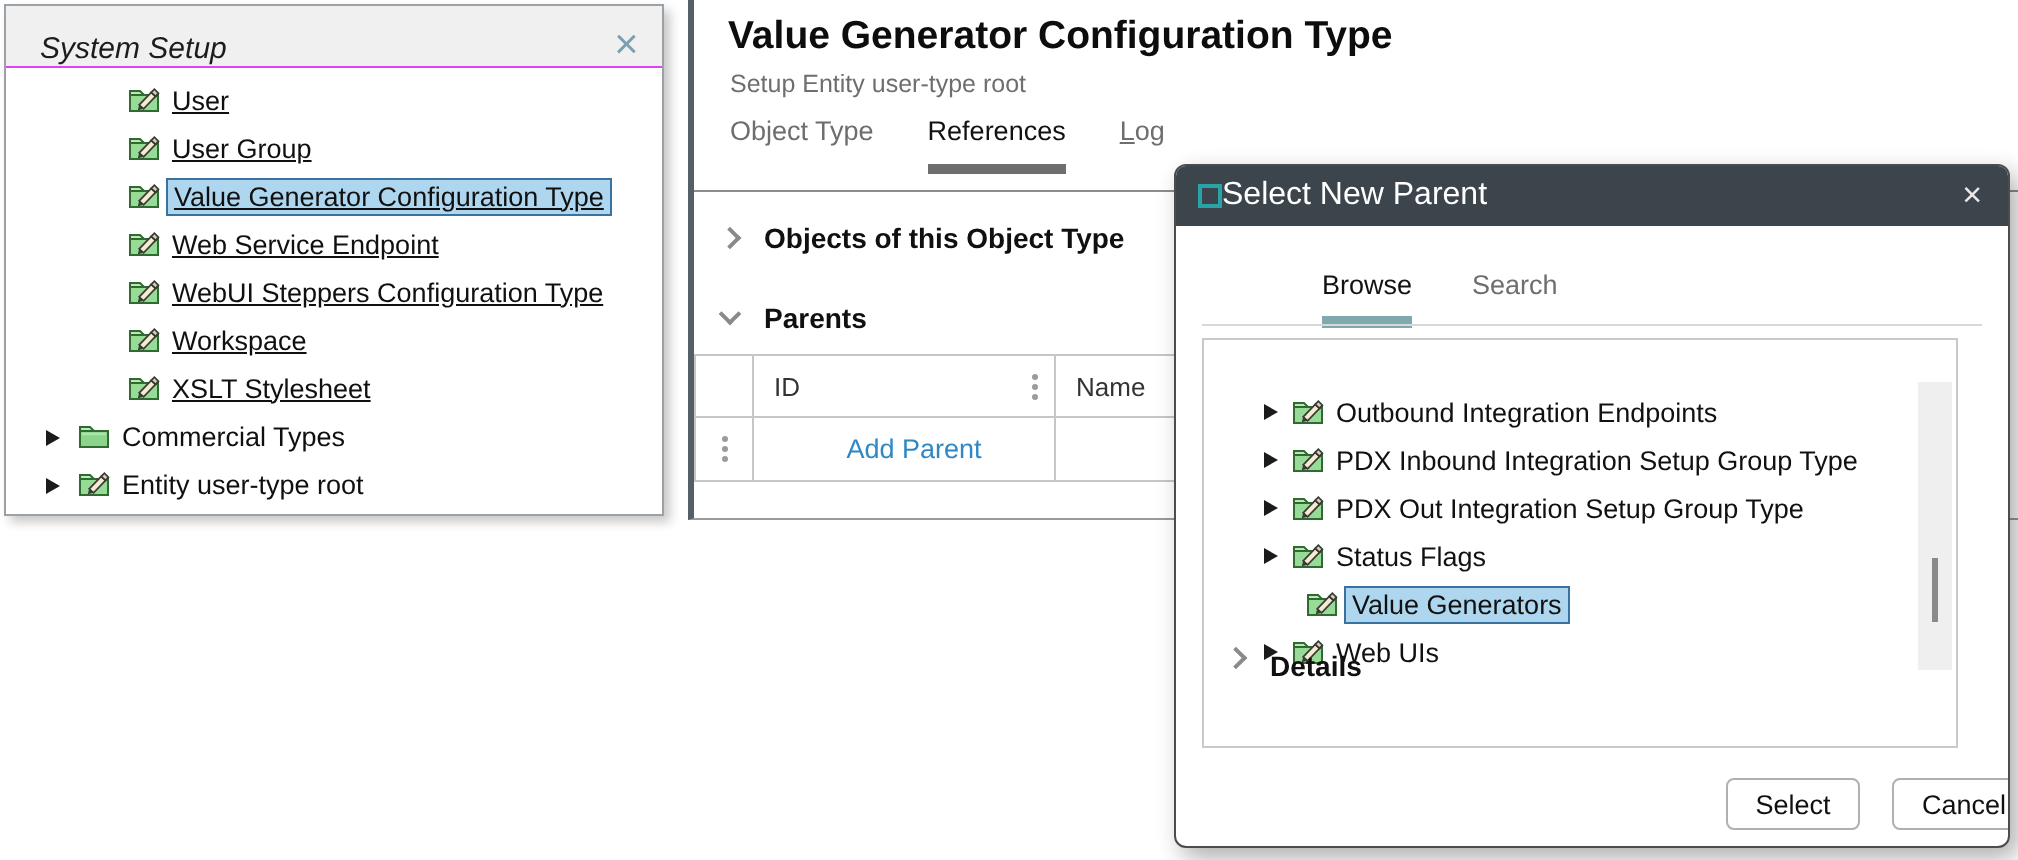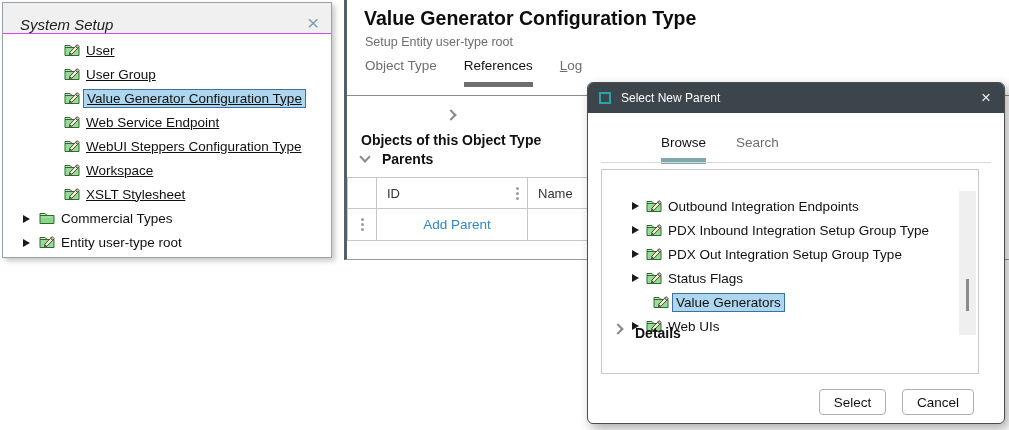--- a/index.html
+++ b/index.html
@@ -42,42 +42,42 @@
                 background:#fff; border-left:3px solid #575f66; border-bottom:1px solid #9a9a9a; }
   .mp-title { position:absolute; left:17px; top:7px; font-size:19.5px; font-weight:700; color:#0d0d0d; }
   .mp-sub   { position:absolute; left:18px; top:35px; font-size:12.5px; color:#6e6e6e; }
   .mp-tabs  { position:absolute; left:18px; top:58px; display:flex; gap:27px; font-size:13.5px; }
   .mp-tab   { color:#6e6e6e; padding-bottom:9px; }
   .mp-tab.active { color:#121212; border-bottom:5px solid #6E6E6E; }
   .mp-tab .mnemo { text-decoration:underline; }
   .mp-divider { position:absolute; left:0; right:0; top:95px; height:1px; background:#8c8c8c; }
   .mp-section { position:absolute; left:14px; display:flex; align-items:center; gap:13px;
                 font-size:14px; font-weight:700; color:#101010; }
-  .mp-sec-objects { top:111px;flex-direction:column; }
+  .mp-sec-objects { top:111px; }
   .mp-sec-parents { top:151px; }
   .ptable { position:absolute; left:0; top:177px; width:482px; border-collapse:collapse;
             font-size:13px; background:#fff; }
   .ptable td { border:1px solid #c6c6c6; }
   .ptable .c0 { width:29px; }
   .ptable .c1 { width:151px; padding-left:10px; }
   .ptable .c2 { padding-left:10px; color:#333; }
   .ptable tr.hd td { height:31px; color:#333; }
   .ptable tr.bd td { height:32px;text-align:center; }
   .hcell { display:flex; align-items:center; }
   .hcell .dots { margin-left:auto; margin-right:8px; }
   .c0 .dots { margin:0 auto; }
   .add-link { color:#2F88C4; font-size:13.5px; cursor:default; }
 
   
   .modal { position:absolute; left:587px; top:82px; width:418px; height:342px;
            background:#fff; border:1px solid #4c4c4c; border-radius:6px;
            box-shadow:4px 5px 12px rgba(0,0,0,.32); overflow:hidden; }
   .md-hdr { height:30px; background:#3C444C; display:flex; align-items:center; color:#fff; }
   .md-icon { width:12px; height:12px; border:2px solid #2AA3A8; margin-left:11px; flex:none; }
-  .md-title { margin-left:10px; font-size:12px; flex:1; }
+  .md-title { font-size:16px; flex:1; }
   .md-close { margin-right:13px; font-size:17px; color:#e9e9e9; line-height:16px; }
   .md-tabs { position:absolute; left:28px; top:52px; display:flex; gap:30px; font-size:13.5px; }
   .md-tab { color:#6e6e6e; padding-bottom:8px; }
   .md-tab.active { color:#121212; border-bottom:6px solid #7FA9AF;margin-left:45px; }
   .md-tabline { position:absolute; left:13px; right:13px; top:79px; height:1px; background:#d8d8d8; }
   .listbox { position:absolute; left:13px; top:86px; width:378px; height:205px;
              border:1px solid #c9c9c9; }
   .scrollarea { position:absolute; left:0; right:0; top:17px; height:152px; overflow:hidden; }
   .mrow { height:24px; display:flex; align-items:center; font-size:13.5px; padding-left:30px; }
   .mrow .tri { margin-right:7px; border-left-width:7px; }
@@ -85,21 +85,21 @@
   .mrow .ticon { margin-right:6px; }
   .mrows { padding-top:7px; }
   .mscrollbar { position:absolute; right:2px; top:4px; width:17px; height:144px; background:#efefef; }
   .mthumb { position:absolute; left:7px; top:88px; width:3px; height:32px; background:#8a8a8a; }
   .details-row { position:absolute; left:0; right:0; bottom:0; height:48px;
                  display:flex; gap:13px; padding-left:12px;
                  font-size:14px; font-weight:700; color:#101010; }
   .md-btn { position:absolute; top:306px; height:26px; background:#fff;
             border:1px solid #b0b0b0; border-radius:4px; font-size:13.5px; color:#111;
             display:flex; align-items:center; justify-content:center;
-            font-family:"Liberation Sans", sans-serif; }
+            font-family:"Liberation Sans", sans-serif;margin-left:44px; }
   .btn-select { left:231px; width:67px; }
   .btn-cancel { left:314px; width:72px; }
 
   .hidden-defs { position:absolute; width:0; height:0; overflow:hidden; }
 </style>
 </head>
 <body>
 
 <svg class="hidden-defs" aria-hidden="true">
   <symbol id="ic-editfolder" viewBox="0 0 16 16">

